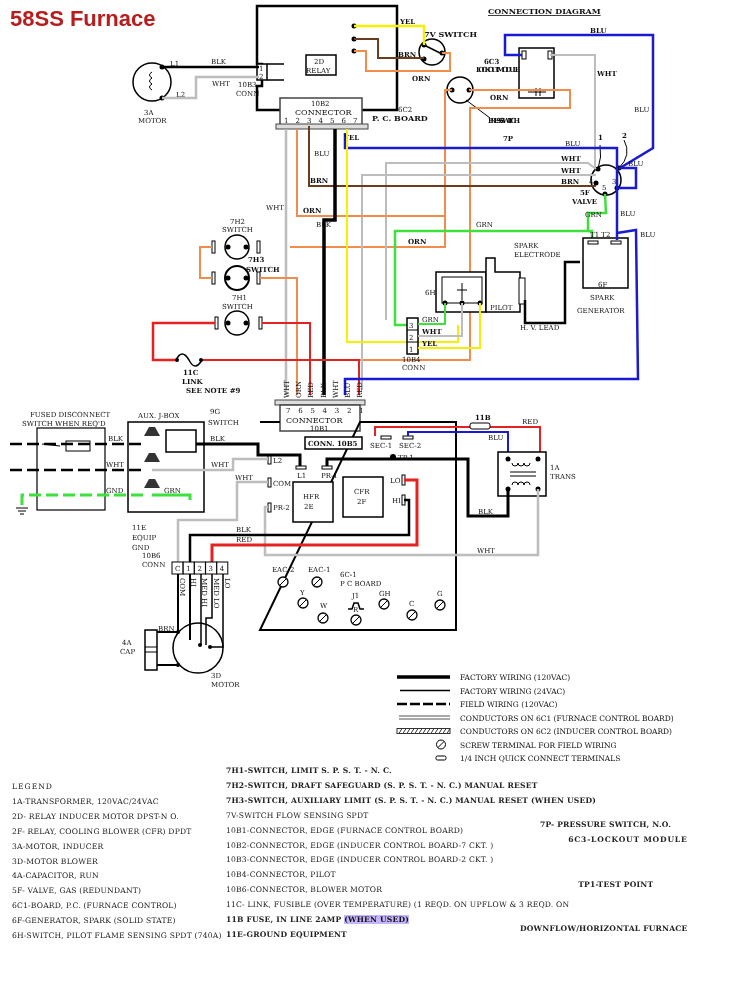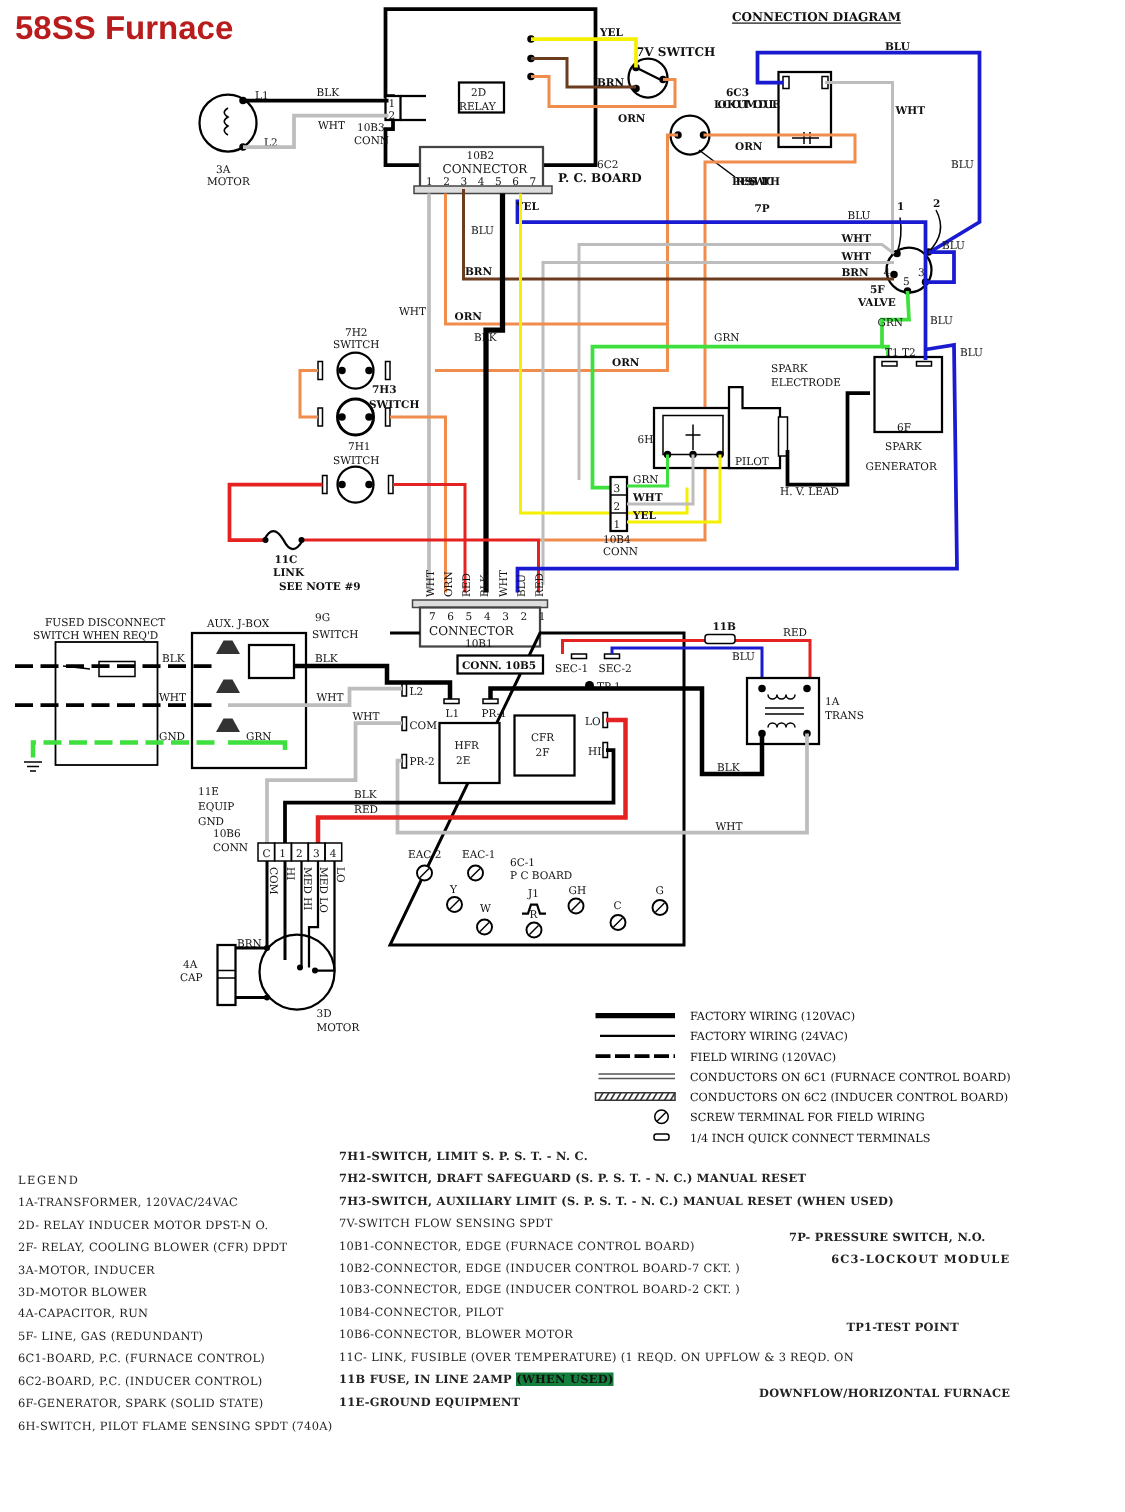--- a/index.html
+++ b/index.html
@@ -8,21 +8,21 @@
   svg#diagram{position:absolute;left:0;top:0;}
   svg text{font-family:"DejaVu Serif",serif;fill:#111;}
   .lbl{font-size:8px;}
   .lbls{font-size:7px;}
   .bold{font-weight:bold;}
   .legend{position:absolute;font-family:"DejaVu Serif",serif;font-size:7.6px;line-height:14.9px;color:#222;letter-spacing:0.2px;}
   .legend div{white-space:nowrap;}
   .b{font-weight:bold;}
   #legend-left{left:12px;top:780px;}
   #legend-mid{left:226px;top:764px;}
-  #legend-right{left:526px;top:818px;}
+  #legend-right{left:540px;top:818px;}
   .key-text{font-size:7.5px;}
 </style>
 </head>
 <body>
 
 <div id="title">58SS Furnace</div>
 
 <svg id="diagram" width="750" height="1008" viewBox="0 0 750 1008" xmlns="http://www.w3.org/2000/svg">
 
   <text x="488" y="14" class="lbl bold" text-decoration="underline">CONNECTION DIAGRAM</text>
@@ -502,40 +502,39 @@
 
 <div class="legend" id="legend-left">
   <div style="letter-spacing:1px;">LEGEND</div>
   <div id="legend-left-items">
       <div>1A-TRANSFORMER, 120VAC/24VAC</div>
       <div>2D- RELAY  INDUCER MOTOR DPST-N O.</div>
       <div>2F- RELAY, COOLING BLOWER (CFR) DPDT</div>
       <div>3A-MOTOR, INDUCER</div>
       <div>3D-MOTOR  BLOWER</div>
       <div>4A-CAPACITOR, RUN</div>
-      <div>5F- LINE, GAS (REDUNDANT)</div>
+      <div>5F- VALVE, GAS (REDUNDANT)</div>
       <div>6C1-BOARD, P.C. (FURNACE CONTROL)</div>
-      <div>6C2-BOARD, P.C. (INDUCER CONTROL)</div>
       <div>6F-GENERATOR, SPARK (SOLID STATE)</div>
       <div>6H-SWITCH, PILOT FLAME SENSING SPDT (740A)</div>
     </div>
 </div>
 <div class="legend" id="legend-mid">
   <div id="legend-mid-items">
       <div class="b">7H1-SWITCH, LIMIT S. P. S. T. - N. C.</div>
       <div class="b">7H2-SWITCH, DRAFT SAFEGUARD (S. P. S. T. - N. C.) MANUAL RESET</div>
       <div class="b">7H3-SWITCH, AUXILIARY LIMIT (S. P. S. T. - N. C.) MANUAL RESET (WHEN USED)</div>
       <div>7V-SWITCH  FLOW SENSING SPDT</div>
       <div>10B1-CONNECTOR, EDGE (FURNACE CONTROL BOARD)</div>
       <div>10B2-CONNECTOR, EDGE (INDUCER CONTROL BOARD-7 CKT. )</div>
       <div>10B3-CONNECTOR, EDGE (INDUCER CONTROL BOARD-2 CKT. )</div>
       <div>10B4-CONNECTOR, PILOT</div>
       <div>10B6-CONNECTOR, BLOWER MOTOR</div>
       <div>11C- LINK, FUSIBLE (OVER TEMPERATURE) (1 REQD. ON UPFLOW &amp; 3 REQD. ON</div>
-      <div class="b">11B FUSE, IN LINE 2AMP <span style="background: #15803d; color: rgb(17, 17, 17);">(WHEN USED)</span></div>
+      <div class="b">11B FUSE, IN LINE 2AMP <span style="background: #c4b5fd; color: rgb(17, 17, 17);">(WHEN USED)</span></div>
       <div class="b">11E-GROUND EQUIPMENT</div>
     </div>
   <div style="padding-left:370px;margin-top:-14.9px;">&nbsp;</div>
 </div>
 <div class="legend" id="legend-right">
   <div class="b">7P- PRESSURE SWITCH, N.O.</div>
   <div class="b" style="letter-spacing:0.8px;text-align:right;">6C3-LOCKOUT MODULE</div>
   <div>&nbsp;</div>
   <div>&nbsp;</div>
   <div class="b" style="padding-left:4px;text-align:center;">TP1-TEST POINT</div>

